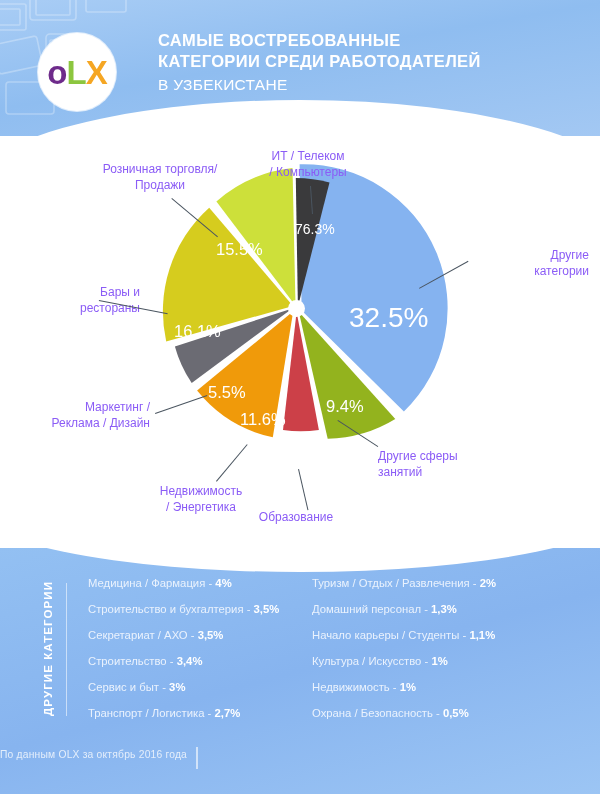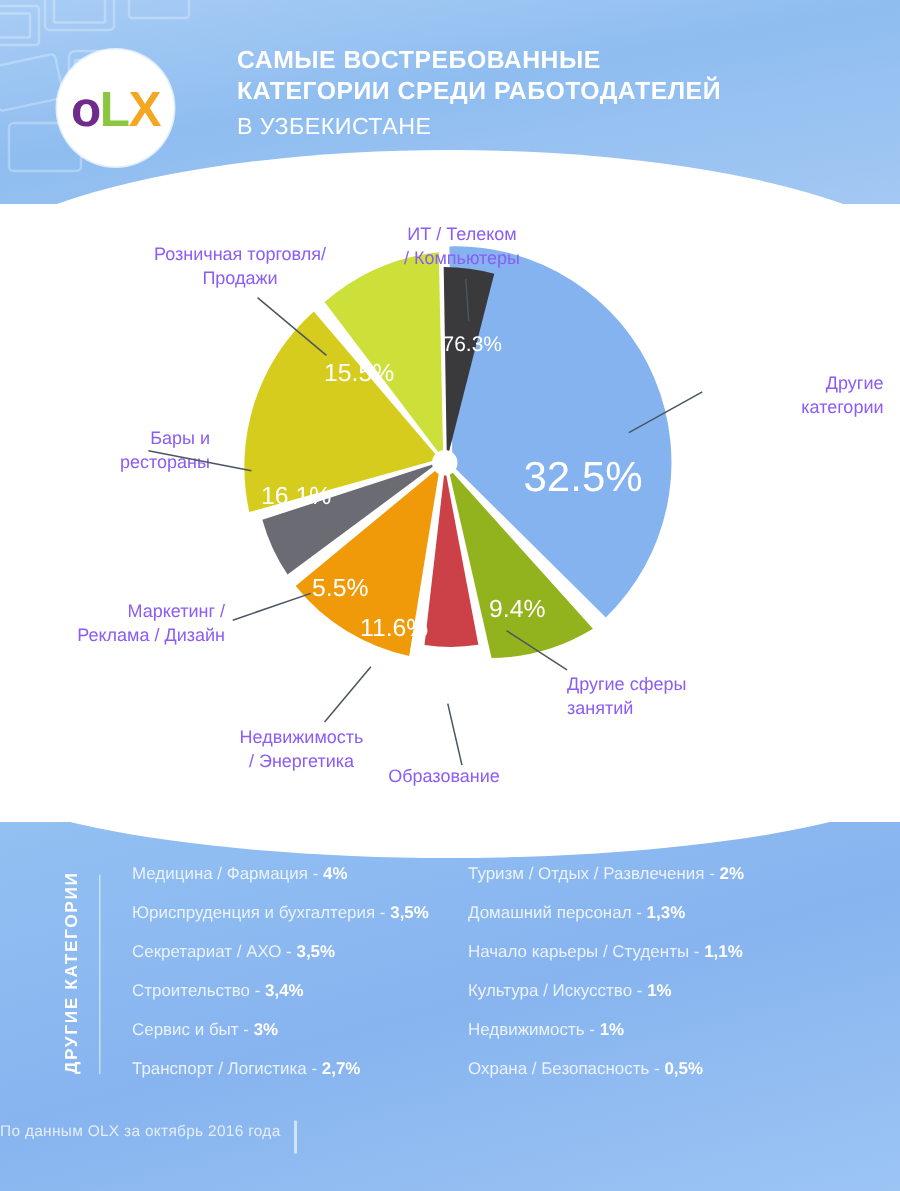--- a/index.html
+++ b/index.html
@@ -224,21 +224,21 @@
   </div>
 
   <div class="footer">
     <div class="footer-curve"></div>
 
     <div class="vert-label">Другие категории</div>
     <div class="vert-rule"></div>
 
     <div class="legend-col c1">
       <div class="legend-item"><span>Медицина / Фармация</span> - <b>4%</b></div>
-      <div class="legend-item"><span>Юриспруденция и бухгалтерия</span> - <b>3,5%</b></div>
+      <div class="legend-item"><span>Строительство и бухгалтерия</span> - <b>3,5%</b></div>
       <div class="legend-item"><span>Секретариат / АХО</span> - <b>3,5%</b></div>
       <div class="legend-item"><span>Строительство</span> - <b>3,4%</b></div>
       <div class="legend-item"><span>Сервис и быт</span> - <b>3%</b></div>
       <div class="legend-item"><span>Транспорт / Логистика</span> - <b>2,7%</b></div>
     </div>
 
     <div class="legend-col c2">
       <div class="legend-item"><span>Туризм / Отдых / Развлечения</span> - <b>2%</b></div>
       <div class="legend-item"><span>Домашний персонал</span> - <b>1,3%</b></div>
       <div class="legend-item"><span>Начало карьеры / Студенты</span> - <b>1,1%</b></div>

